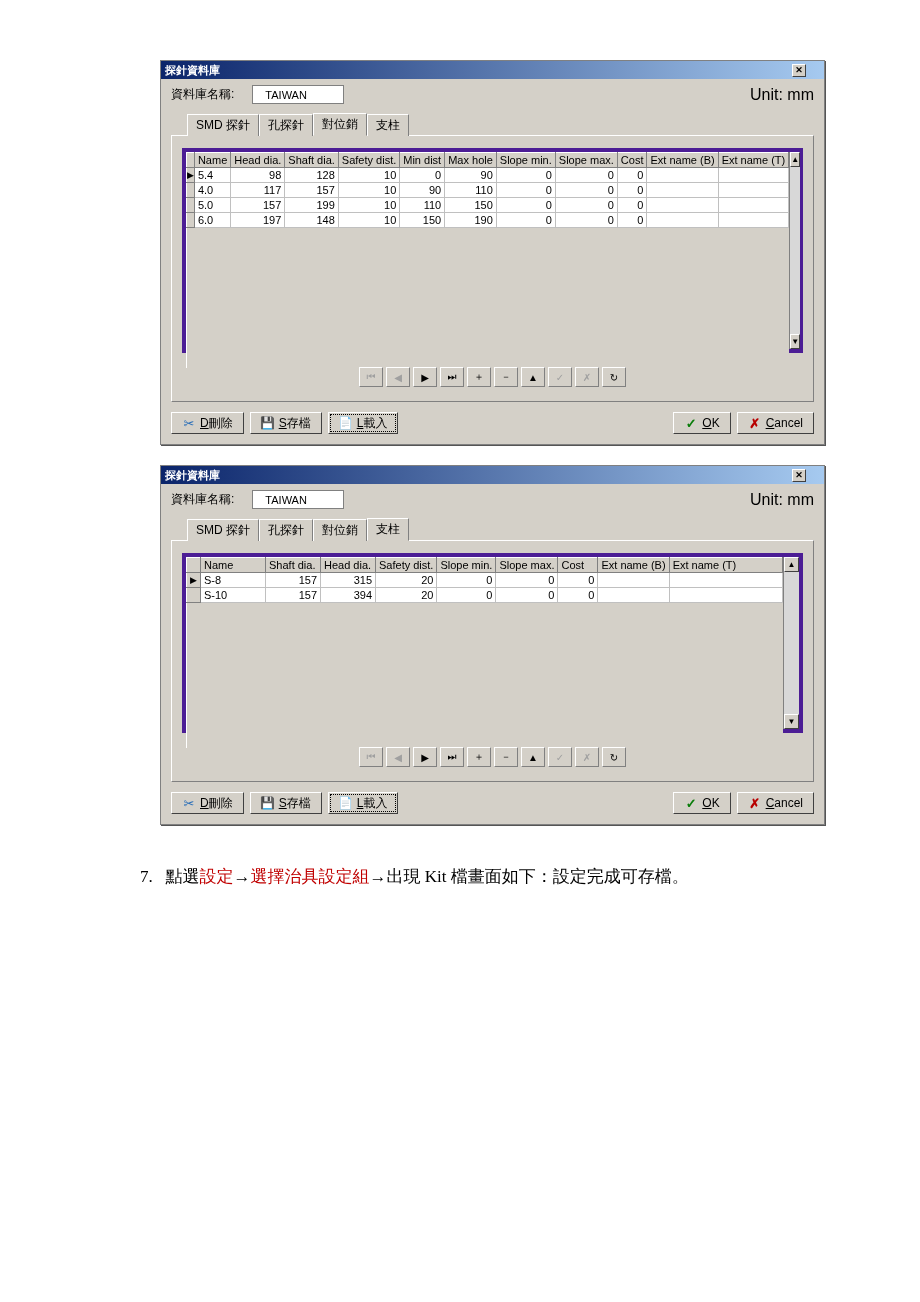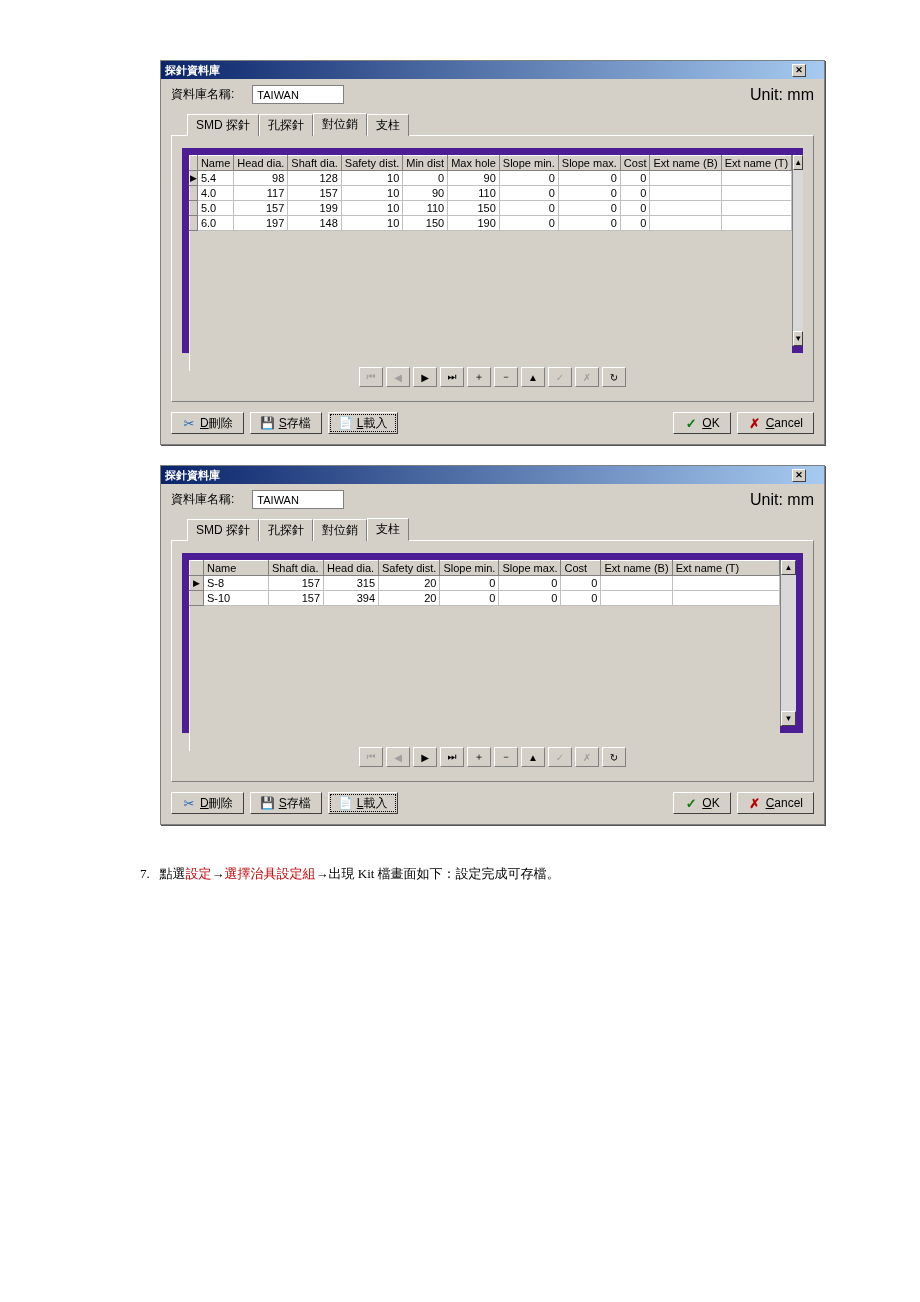--- a/index.html
+++ b/index.html
@@ -62,21 +62,21 @@
   .db-label-group {
     display: flex;
     align-items: center;
     gap: 18px;
   }
   .db-label { font-size: 12px; }
   .db-input {
     width: 92px; height: 19px;
     border: 1px solid #808080;
     background: #fff;
-    padding: 1px 4px;
+    padding: 1px 12px;
     font-size: 11px;
   }
   .unit-label { font-size: 16px; }
 
   .tabs {
     display: flex;
     align-items: flex-end;
     margin-left: 16px;
   }
   .tab {
@@ -101,21 +101,21 @@
   .tab-panel {
     border: 1px solid #fff;
     border-right-color: #808080;
     border-bottom-color: #808080;
     padding: 12px 10px 10px 10px;
   }
 
   .grid-wrap {
     display: flex;
     height: 205px;
-    border: 7px solid #4c1d95;
+    border: 4px solid #4c1d95;
     background: #d4d0c8;
   }
   .grid-wrap.short { height: 180px; }
   .grid {
     flex: 1;
     background: #fff;
     overflow: hidden;
     border-collapse: collapse;
   }
   .grid th, .grid td {
@@ -214,21 +214,21 @@
   .btn.dotted { outline: 1px dotted #000; outline-offset: -3px; }
   .icon { width: 14px; height: 14px; display: inline-flex; align-items: center; justify-content: center; }
   .icon-del { color: #2a6eb8; font-size: 13px; }
   .icon-save { color: #c05020; font-size: 12px; }
   .icon-load { color: #087860; font-size: 12px; }
   .icon-ok { color: #0a7d0a; font-size: 13px; font-weight: bold; }
   .icon-cancel { color: #b80000; font-size: 13px; font-weight: bold; }
 
   .doc-text {
     margin: 40px 0 0 140px;
-    font-size: 13px;
+    font-size: 17px;
     font-family: "Times New Roman", "PMingLiU", serif;
   }
   .red { color: #c00000; }
 </style>
 </head>
 <body>
 
 <div class="page">
 
 <div class="dialog">

